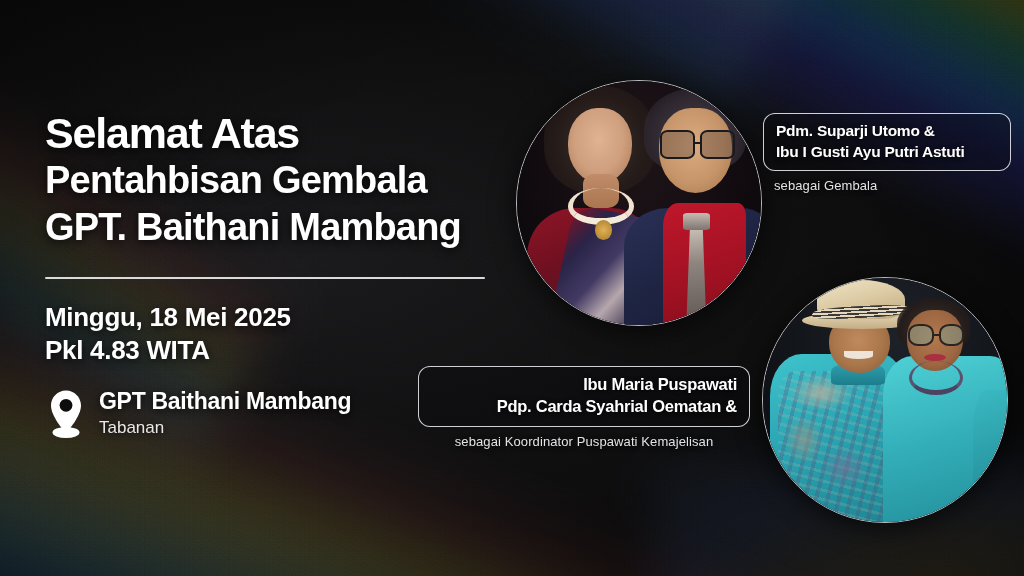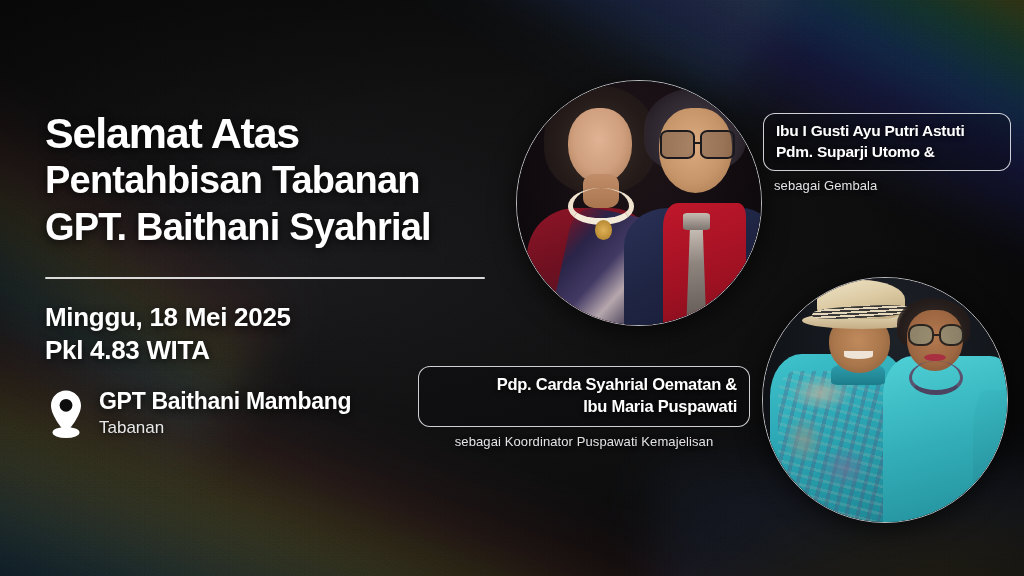--- a/index.html
+++ b/index.html
@@ -306,22 +306,22 @@
     <div class="prism-top2"></div>
     <div class="prism-left"></div>
     <div class="prism-bottom"></div>
     <div class="prism-br"></div>
   </div>
   <div class="grain"></div>
   <div class="vignette"></div>
 
   <div class="left-block">
     <div class="title-main">Selamat Atas</div>
-    <div class="title-sub">Pentahbisan Tabanan</div>
-    <div class="title-sub2">GPT. Baithani Syahrial</div>
+    <div class="title-sub">Pentahbisan Gembala</div>
+    <div class="title-sub2">GPT. Baithani Mambang</div>
 
     <div class="rule"></div>
 
     <div class="date-line">Minggu, 18 Mei 2025</div>
     <div class="time-line">Pkl 4.83 WITA</div>
 
     <div class="venue-row">
       <svg class="pin-icon" viewBox="0 0 42 50">
         <ellipse cx="21" cy="43.5" rx="13.5" ry="5.6" fill="#ffffff"></ellipse>
         <path d="M21 1.6C12.7 1.6 6 8.3 6 16.6c0 10.9 13.1 25.3 14.1 26.4.5.6 1.3.6 1.8 0C22.9 41.9 36 27.5 36 16.6 36 8.3 29.3 1.6 21 1.6z" fill="#ffffff"></path>
@@ -374,27 +374,27 @@
       <div class="p2-gl-l"></div>
       <div class="p2-gl-r"></div>
       <div class="p2-gl-br"></div>
       <div class="p2-lips"></div>
       <div class="p2-neckl"></div>
     </div>
   </div>
 
   <div class="name-block" id="label-top">
     <div class="name-pill">
+      <div class="name-line">Pdm. Suparji Utomo &amp;</div>
       <div class="name-line">Ibu I Gusti Ayu Putri Astuti</div>
-      <div class="name-line">Pdm. Suparji Utomo &amp;</div>
     </div>
     <div class="role-line">sebagai Gembala</div>
   </div>
 
   <div class="name-block" id="label-bottom">
     <div class="name-pill">
+      <div class="name-line">Ibu Maria Puspawati</div>
       <div class="name-line">Pdp. Carda Syahrial Oematan &amp;</div>
-      <div class="name-line">Ibu Maria Puspawati</div>
     </div>
     <div class="role-line">sebagai Koordinator Puspawati Kemajelisan</div>
   </div>
 
 </div>
 
 </body></html>

